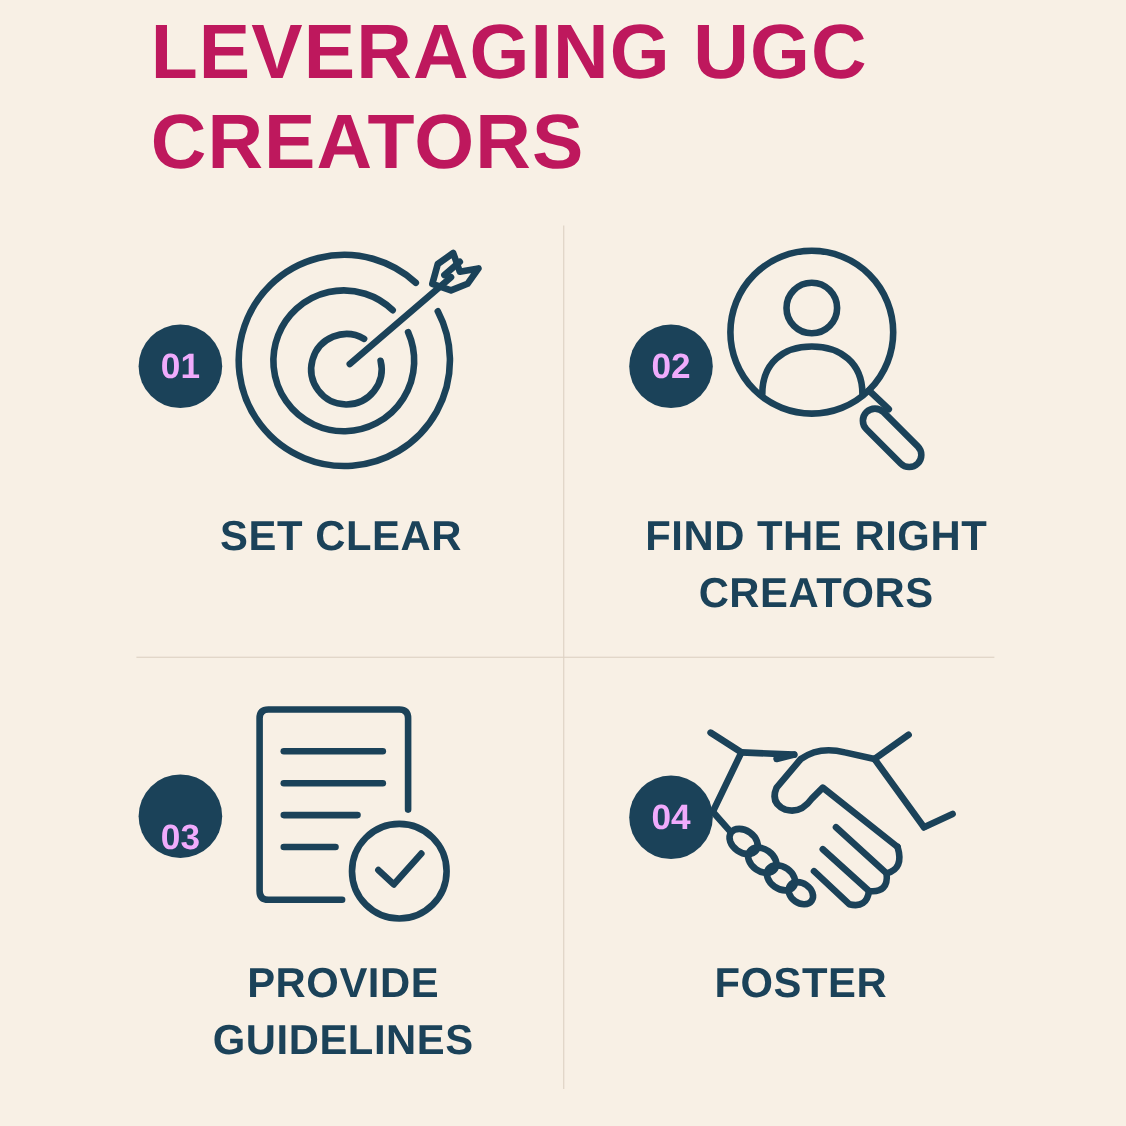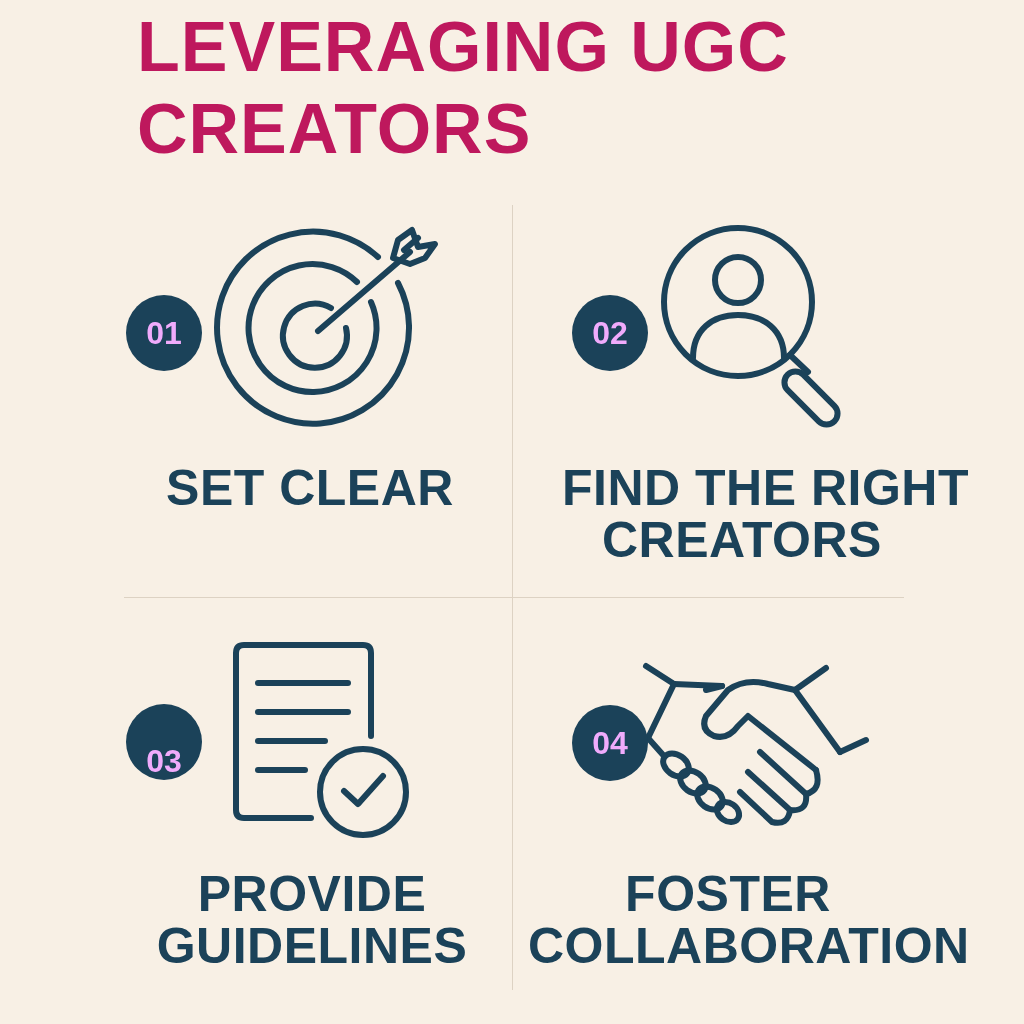--- a/index.html
+++ b/index.html
@@ -35,21 +35,21 @@
       position: absolute;
       width: 76px; height: 76px; border-radius: 50%;
       background: #1b4259; color: #f0abfc;
       font-size: 32px; font-weight: 700;
       display: flex; align-items: center; justify-content: center;
     }
     .icon { position: absolute; }
     .label {
       position: absolute;
       text-align: center;
-      font-size: 50px; line-height: 52px;
+      font-size: 38px; line-height: 52px;
       font-weight: 700;
       letter-spacing: 0.5px;
       color: #1b4259;
     }
     .label span { display: block; white-space: nowrap; }
   </style>
 </head>
 <body>
 
 <h1 class="title">
@@ -130,15 +130,14 @@
     <ellipse cx="693" cy="782" rx="14" ry="10" transform="rotate(35 693 782)"></ellipse>
     <ellipse cx="710" cy="798" rx="14" ry="10" transform="rotate(35 710 798)"></ellipse>
     <ellipse cx="728" cy="812" rx="12" ry="9" transform="rotate(35 728 812)"></ellipse>
     <line x1="648" y1="738" x2="664" y2="756"></line>
   </svg>
   <div class="badge" style="left:572px;top:705px;">
     <span>04</span>
   </div>
   <div class="label" style="left:528px;top:868px;width:400px;">
     <span>FOSTER</span>
-    <span>COLLABORATION</span>
   </div>
 </div>
 
 </body></html>

